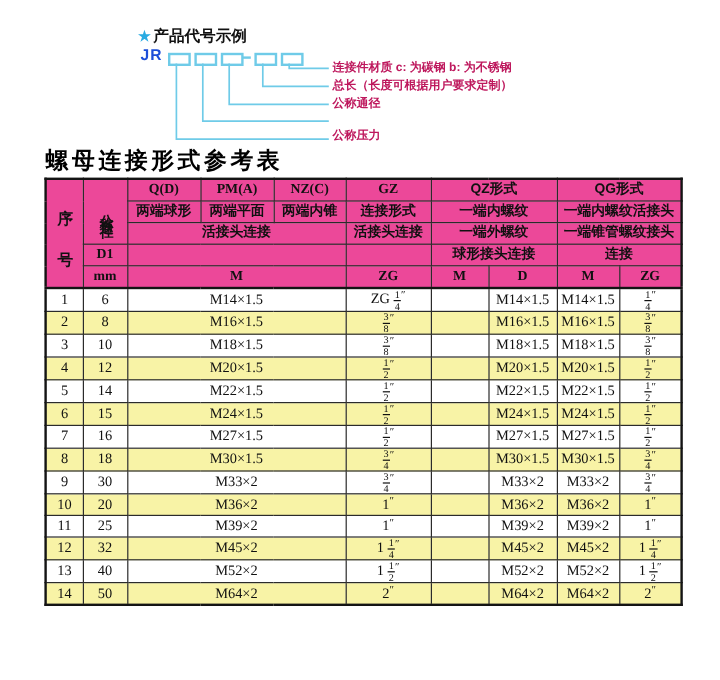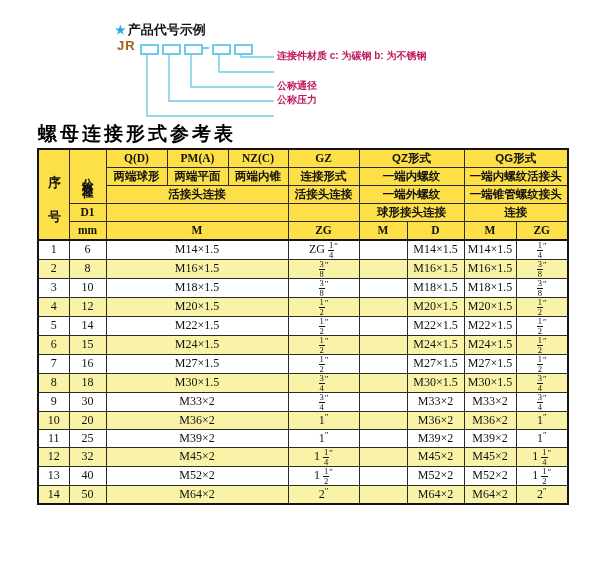--- a/index.html
+++ b/index.html
@@ -3,37 +3,37 @@
 <meta charset="utf-8">
 <style>
   html,body{margin:0;padding:0;background:#fff;}
   .page{position:relative;width:600px;height:567px;background:#ffffff;overflow:hidden;
         font-family:"Liberation Sans",sans-serif;color:#111;}
 
   
   .diag-title{position:absolute;left:115px;top:21px;font-size:13px;font-weight:bold;white-space:nowrap;}
   .star{color:#29abe2;font-size:12px;margin-right:2px;}
   .jr-prefix{position:absolute;left:117px;top:38px;font-size:13px;font-weight:bold;
-             color:#a16207;letter-spacing:1px;}
+             color:#1d4ed8;letter-spacing:1px;}
   .code-box{position:absolute;top:44px;width:15px;height:7px;border:2px solid #6fcbe8;background:#fff;}
   .code-dash{position:absolute;left:202px;top:47px;width:7px;height:2px;background:#6fcbe8;}
   .connectors{position:absolute;left:0;top:0;width:600px;height:130px;}
   .diag-label{position:absolute;left:277px;font-size:10px;font-weight:bold;white-space:nowrap;color:#be185d;}
-  .dl-0{top:49px;} .dl-1{top:64px;} .dl-2{top:79px;} .dl-3{top:93px;} .dl-4{top:108px;}
+  .dl-0{top:49px;} .dl-1{top:64px;} .dl-2{top:79px;} .dl-3{top:106px;} .dl-4{top:108px;}
 
   
   .table-title{position:absolute;left:38px;top:121px;font-size:19px;font-weight:bold;
                letter-spacing:3px;font-family:"DejaVu Serif",serif;color:#000;}
 
   
   table.ref{position:absolute;left:37px;top:148px;width:530px;border-collapse:collapse;
             table-layout:fixed;border:2px solid #141414;}
   .ref th,.ref td{border:1px solid #2b2b2b;padding:0;text-align:center;vertical-align:middle;}
   .ref thead{border-bottom:2px solid #141414;}
-  .ref thead th{background:#fde047;font-weight:600;font-size:11.5px;height:17px;line-height:1.1;}
+  .ref thead th{background:#ec4899;font-weight:600;font-size:11.5px;height:17px;line-height:1.1;}
   .ref tbody td{height:17px;font-size:12px;background:#ffffff;line-height:1.1;}
   .ref tbody tr:nth-child(even) td{background:#f8f3a6;}
   .latin{font-family:"Liberation Serif",serif;font-weight:500;font-size:12px;}
   .vert{writing-mode:vertical-lr;text-orientation:upright;display:inline-block;}
   .vert-seq{letter-spacing:36px;font-size:13px;padding-top:14px;}
   .vert-nd{letter-spacing:3px;font-size:11.5px;}
 
   
   .vfrac{display:inline-flex;flex-direction:column;vertical-align:middle;line-height:1;
          font-size:8.5px;text-align:center;font-family:"Liberation Serif",serif;}
@@ -60,20 +60,21 @@
 
   <svg class="connectors" viewBox="0 0 600 130">
     <path d="M241,53 V57 H274" fill="none" stroke="#6fcbe8" stroke-width="1.4"></path>
     <path d="M219,53 V72 H274" fill="none" stroke="#6fcbe8" stroke-width="1.4"></path>
     <path d="M191,53 V87 H274" fill="none" stroke="#6fcbe8" stroke-width="1.4"></path>
     <path d="M169,53 V101 H274" fill="none" stroke="#6fcbe8" stroke-width="1.4"></path>
     <path d="M147,53 V116 H274" fill="none" stroke="#6fcbe8" stroke-width="1.4"></path>
   </svg>
 
   <div class="diag-label dl-0">连接件材质  c: 为碳钢  b: 为不锈钢</div>
+  <div class="diag-label dl-1">总长（长度可根据用户要求定制）</div>
   <div class="diag-label dl-2">公称通径</div>
   <div class="diag-label dl-3">公称压力</div>
 
   <div class="table-title">螺母连接形式参考表</div>
 
   <table class="ref">
     <colgroup>
       <col style="width:31px">
         <col style="width:37px">
       <col style="width:61px">

